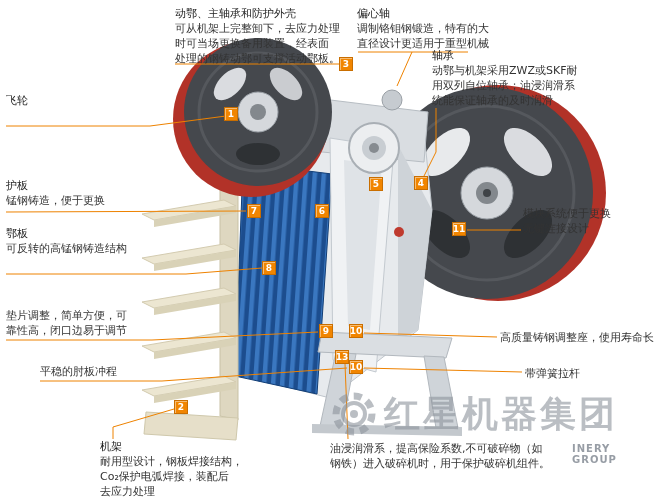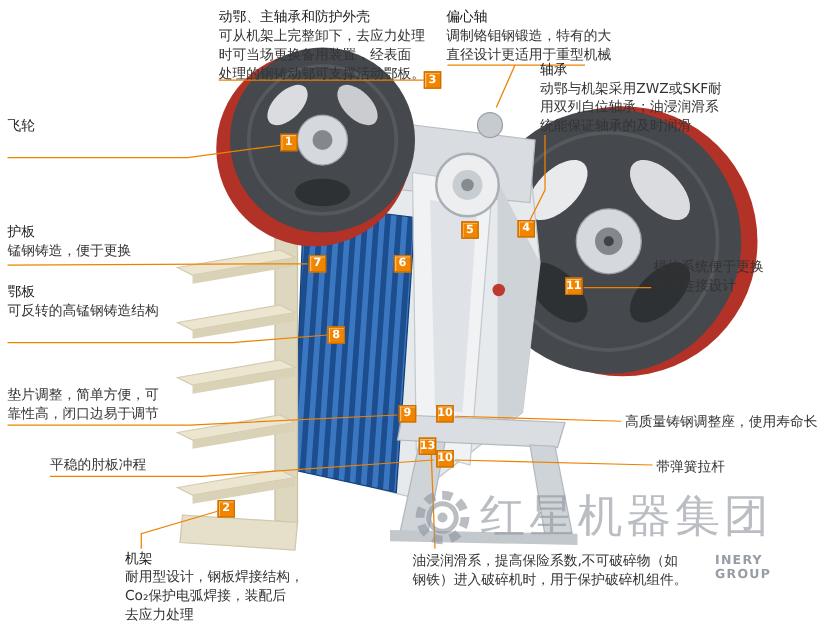--- a/index.html
+++ b/index.html
@@ -8,21 +8,21 @@
   .scene{position:absolute;left:0;top:0;z-index:1;}
   .callout{position:absolute;z-index:10;font-size:11px;line-height:15px;color:#333;}
   .callout div{white-space:nowrap;}
   .c-title{font-weight:normal;color:#1c1c1c;}
   .marker{position:absolute;z-index:12;width:14px;height:14px;transform:translate(-50%,-50%);
           background:#f18500;border:1px solid #c96e00;box-sizing:border-box;
           box-shadow:inset 1px 1px 0 rgba(255,255,255,.45);
           color:#fff;font-size:9px;font-weight:bold;display:flex;align-items:center;justify-content:center;}
   .watermark{position:absolute;left:330px;top:390px;z-index:8;display:flex;align-items:center;gap:6px;
              color:rgba(140,146,155,.6);}
-  .wm-text{font-size:36px;font-weight:normal;letter-spacing:3px;line-height:48px;}
+  .wm-text{font-size:36px;font-weight:bold;letter-spacing:3px;line-height:48px;}
   .wm-latin{position:absolute;left:572px;top:443px;z-index:8;font-size:10px;letter-spacing:1px;
             color:rgba(140,146,155,.9);font-weight:bold;}
 </style>
 </head>
 <body>
 
 <div class="stage">
 
   <svg class="scene" width="659" height="500" viewBox="0 0 659 500">
     <defs>

